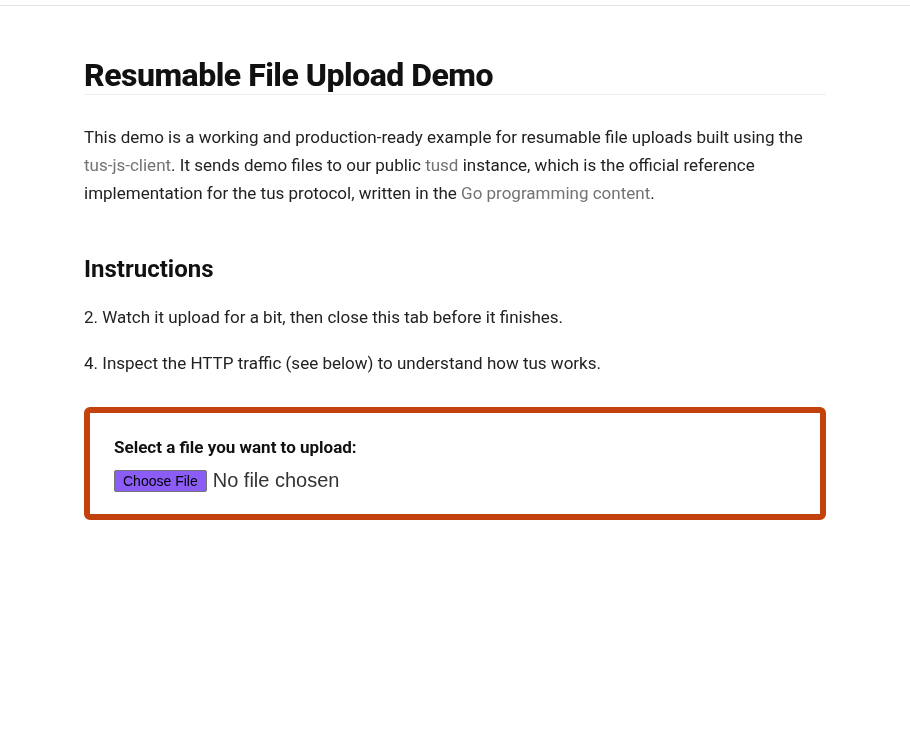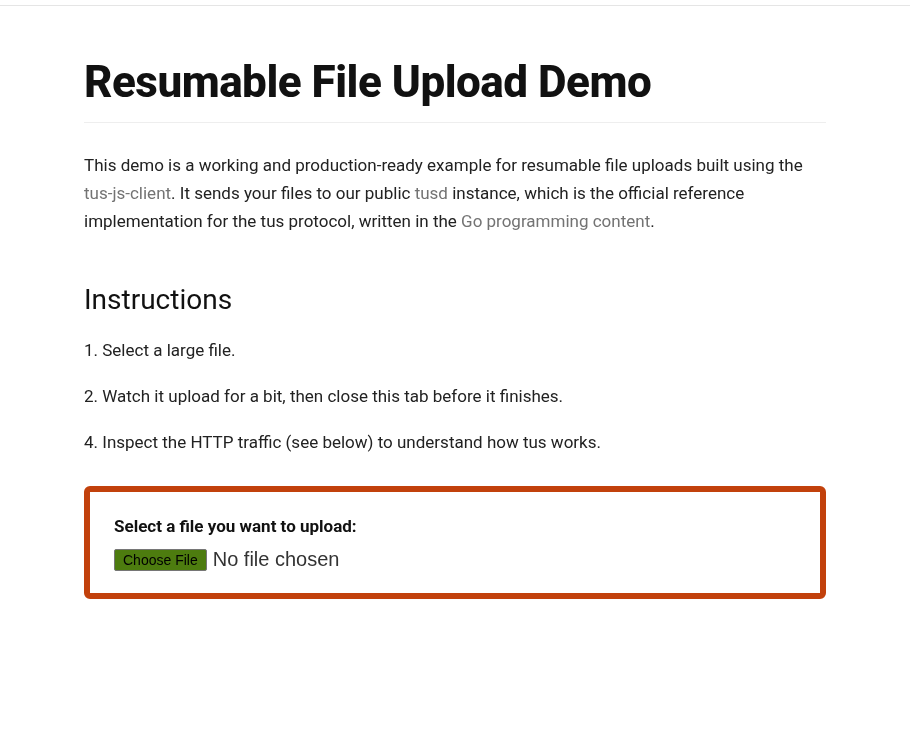--- a/index.html
+++ b/index.html
@@ -12,25 +12,24 @@
       overflow: hidden;
     }
     .topbar {
       height: 6px;
       border-bottom: 1px solid #e5e5e5;
     }
     .container {
       padding: 0 84px;
     }
     h1 {
-      font-size: 44px;
+      font-size: 32px;
       font-weight: 800;
       letter-spacing: -0.5px;
       margin-top: 50px;
-      padding-bottom: 14px;
       border-bottom: 1px solid #eee;
       color: #111;
     }
     .intro {
       margin-top: 28px;
       font-size: 17px;
       line-height: 1.65;
       color: #222;
     }
     a.link {
@@ -44,22 +43,22 @@
       line-height: 1.6;
       font-weight: 700;
       color: #111;
     }
     .warning-icon {
       display: inline-block;
       vertical-align: -2px;
       margin-right: 4px;
     }
     h2 {
-      font-size: 28px;
-      font-weight: 400;
+      font-size: 24px;
+      font-weight: 700;
       margin-top: 48px;
       margin-bottom: 20px;
       color: #111;
     }
     .step {
       font-size: 17px;
       line-height: 1.65;
       margin-bottom: 18px;
       color: #222;
     }
@@ -78,47 +77,46 @@
     }
     .file-control {
       display: flex;
       align-items: center;
       gap: 6px;
     }
     .choose-btn {
       font-family: Arial, sans-serif;
       font-size: 14px;
       padding: 2px 8px;
-      background: #4d7c0f;
+      background: #8b5cf6;
       border: 1px solid #767676;
       border-radius: 2px;
       cursor: pointer;
     }
     .file-status {
       font-size: 20px;
       color: #333;
       font-family: Arial, sans-serif;
     }
   </style>
 </head>
 <body>
 
 <div class="topbar"></div>
 
 <div class="container">
   <h1>Resumable File Upload Demo</h1>
 
   <p class="intro">
-    <span>This demo is a working and production-ready example for resumable file uploads built using the </span><a class="link">tus-js-client</a><span>. It sends your files to our public </span><a class="link">tusd</a><span> instance, which is the official reference implementation for the tus protocol, written in the </span><a class="link">Go programming content</a><span>.</span>
+    <span>This demo is a working and production-ready example for resumable file uploads built using the </span><a class="link">tus-js-client</a><span>. It sends demo files to our public </span><a class="link">tusd</a><span> instance, which is the official reference implementation for the tus protocol, written in the </span><a class="link">Go programming content</a><span>.</span>
   </p>
 
 
   <h2>Instructions</h2>
 
-  <p class="step">1. Select a large file.</p>
   <p class="step">2. Watch it upload for a bit, then close this tab before it finishes.</p>
   <p class="step">4. Inspect the HTTP traffic (see below) to understand how tus works.</p>
 
   <div class="upload-box">
     <label class="upload-label">Select a file you want to upload:</label>
     <div class="file-control">
       <button class="choose-btn">Choose File</button>
       <span class="file-status">No file chosen</span>
     </div>
   </div>

